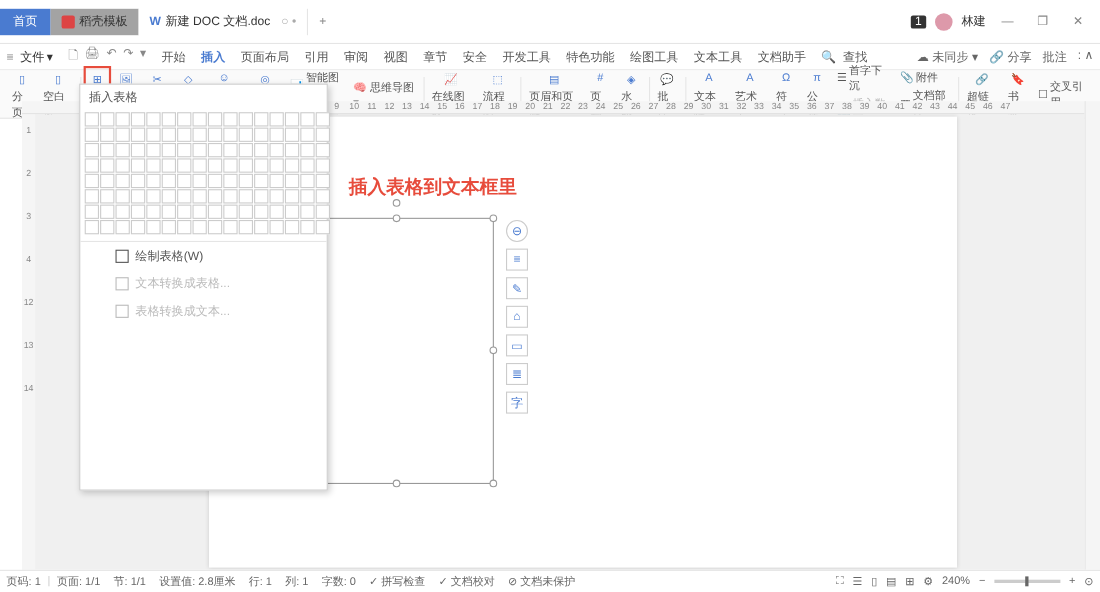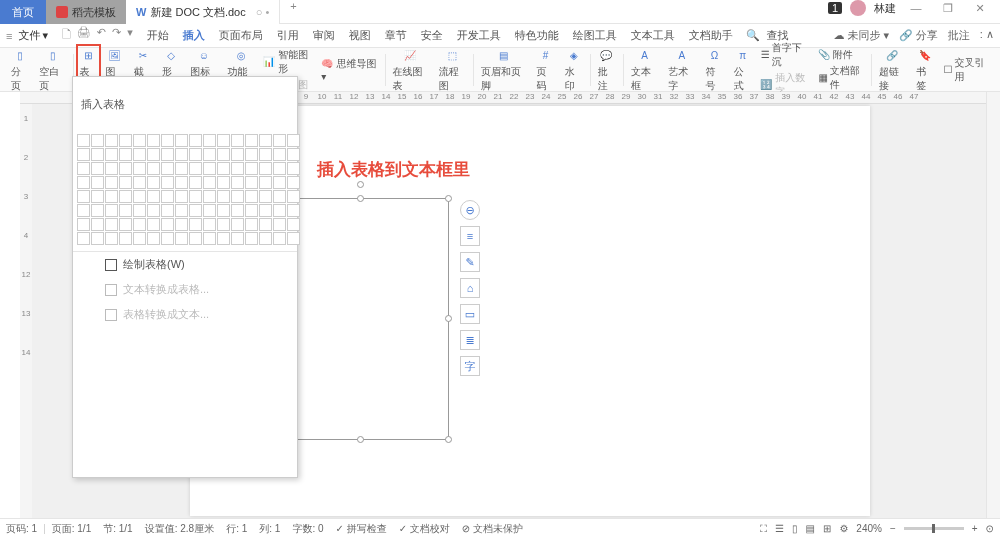--- a/index.html
+++ b/index.html
@@ -1,19 +1,19 @@
 <!DOCTYPE html>
 <html><head>
 <meta charset="utf-8">
 <style>
 * { margin: 0; padding: 0; box-sizing: border-box; font-family: "Microsoft YaHei", sans-serif; }
 body { background: #fff; width: 1000px; height: 538px; overflow: hidden; font-size: 11px; color: #333; position: relative; }
 
 
-.title-bar { height: 24px; background: #fff; display: flex; align-items: flex-start; border-bottom: 1px solid #e5e5e5; }
+.title-bar { height: 40px; background: #fff; display: flex; align-items: center; border-bottom: 1px solid #e5e5e5; }
 .tab-home { background: #4a7bd0; color: #fff; padding: 0 12px; height: 24px; display: flex; align-items: center; font-size: 11px; }
 .tab-template { background: #a3a3a3; color: #333; padding: 0 10px; height: 24px; display: flex; align-items: center; font-size: 11px; }
 .tab-template .w-icon { width: 12px; height: 12px; background: #d44; margin-right: 4px; border-radius: 2px; }
 .tab-doc { background: #fff; color: #333; padding: 0 10px; height: 24px; display: flex; align-items: center; font-size: 11px; border-right: 1px solid #e5e5e5; }
 .tab-doc .w-icon { color: #4a7bd0; margin-right: 4px; font-weight: bold; }
 .tab-add { padding: 0 10px; color: #888; }
 .title-right { margin-left: auto; display: flex; align-items: center; gap: 8px; padding-right: 8px; font-size: 11px; }
 .avatar { width: 16px; height: 16px; background: #d9a; border-radius: 50%; }
 .win-btn { width: 24px; text-align: center; color: #888; }
 
@@ -30,21 +30,21 @@
 .ribbon { height: 44px; display: flex; align-items: center; padding: 2px 6px; border-bottom: 1px solid #e5e5e5; background: #fafafa; }
 .rib-grp { display: flex; flex-direction: column; align-items: center; font-size: 10px; color: #555; padding: 0 5px; }
 .rib-grp .ic { width: 18px; height: 18px; display: flex; align-items: center; justify-content: center; color: #4a7bd0; }
 .rib-sm { display: flex; flex-direction: column; gap: 2px; font-size: 10px; color: #555; padding: 0 4px; }
 .rib-sm div { display: flex; align-items: center; gap: 2px; }
 .rib-sep { width: 1px; height: 32px; background: #e5e5e5; margin: 0 2px; }
 .table-btn-active { border: 2px solid #e74c3c; padding: 1px; }
 
 
 .table-dropdown { position: absolute; left: 72px; top: 76px; width: 226px; background: #fff; border: 1px solid #ccc; box-shadow: 2px 2px 6px rgba(0,0,0,0.2); }
-.dd-title { padding: 20px 8px; font-size: 11px; color: #555; }
+.dd-title { padding: 4px 8px; font-size: 11px; color: #555; }
 .grid-picker { display: grid; grid-template-columns: repeat(16, 13px); grid-auto-rows: 13px; gap: 1px; padding: 2px 4px 6px 4px; }
 .grid-cell { border: 1px solid #ccc; background: #fff; }
 .dd-sep { border-top: 1px solid #e5e5e5; }
 .dd-item { padding: 5px 8px; font-size: 11px; color: #555; display: flex; align-items: center; gap: 6px; margin-left: 24px; }
 .dd-item.disabled { color: #bbb; }
 .dd-item.highlight { border: 2px solid #e74c3c; margin: -1px; }
 .dd-item .ii { width: 12px; height: 12px; border: 1px solid currentColor; }
 
 
 .ruler-h { position: absolute; left: 20px; right: 14px; top: 92px; height: 12px; background: #f5f5f5; border-bottom: 1px solid #ddd; font-size: 8px; color: #888; overflow: hidden; white-space: nowrap; padding-left: 150px; }

